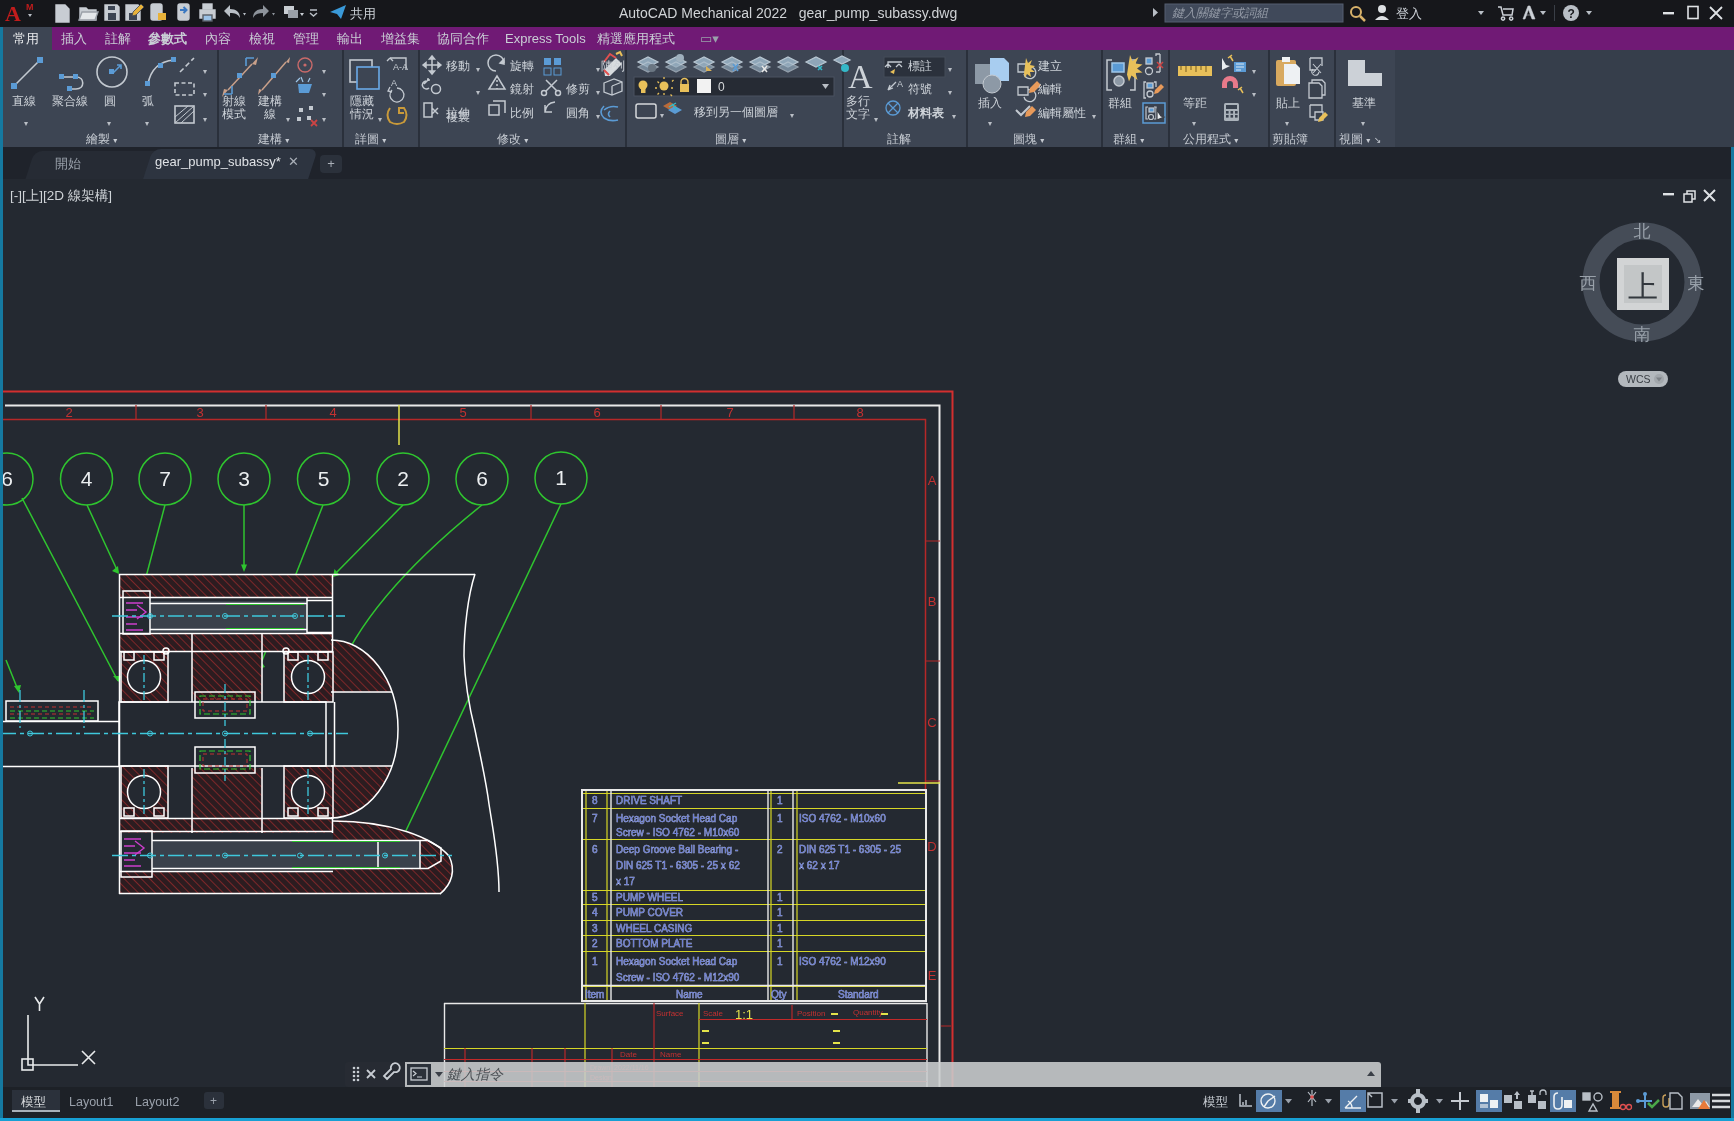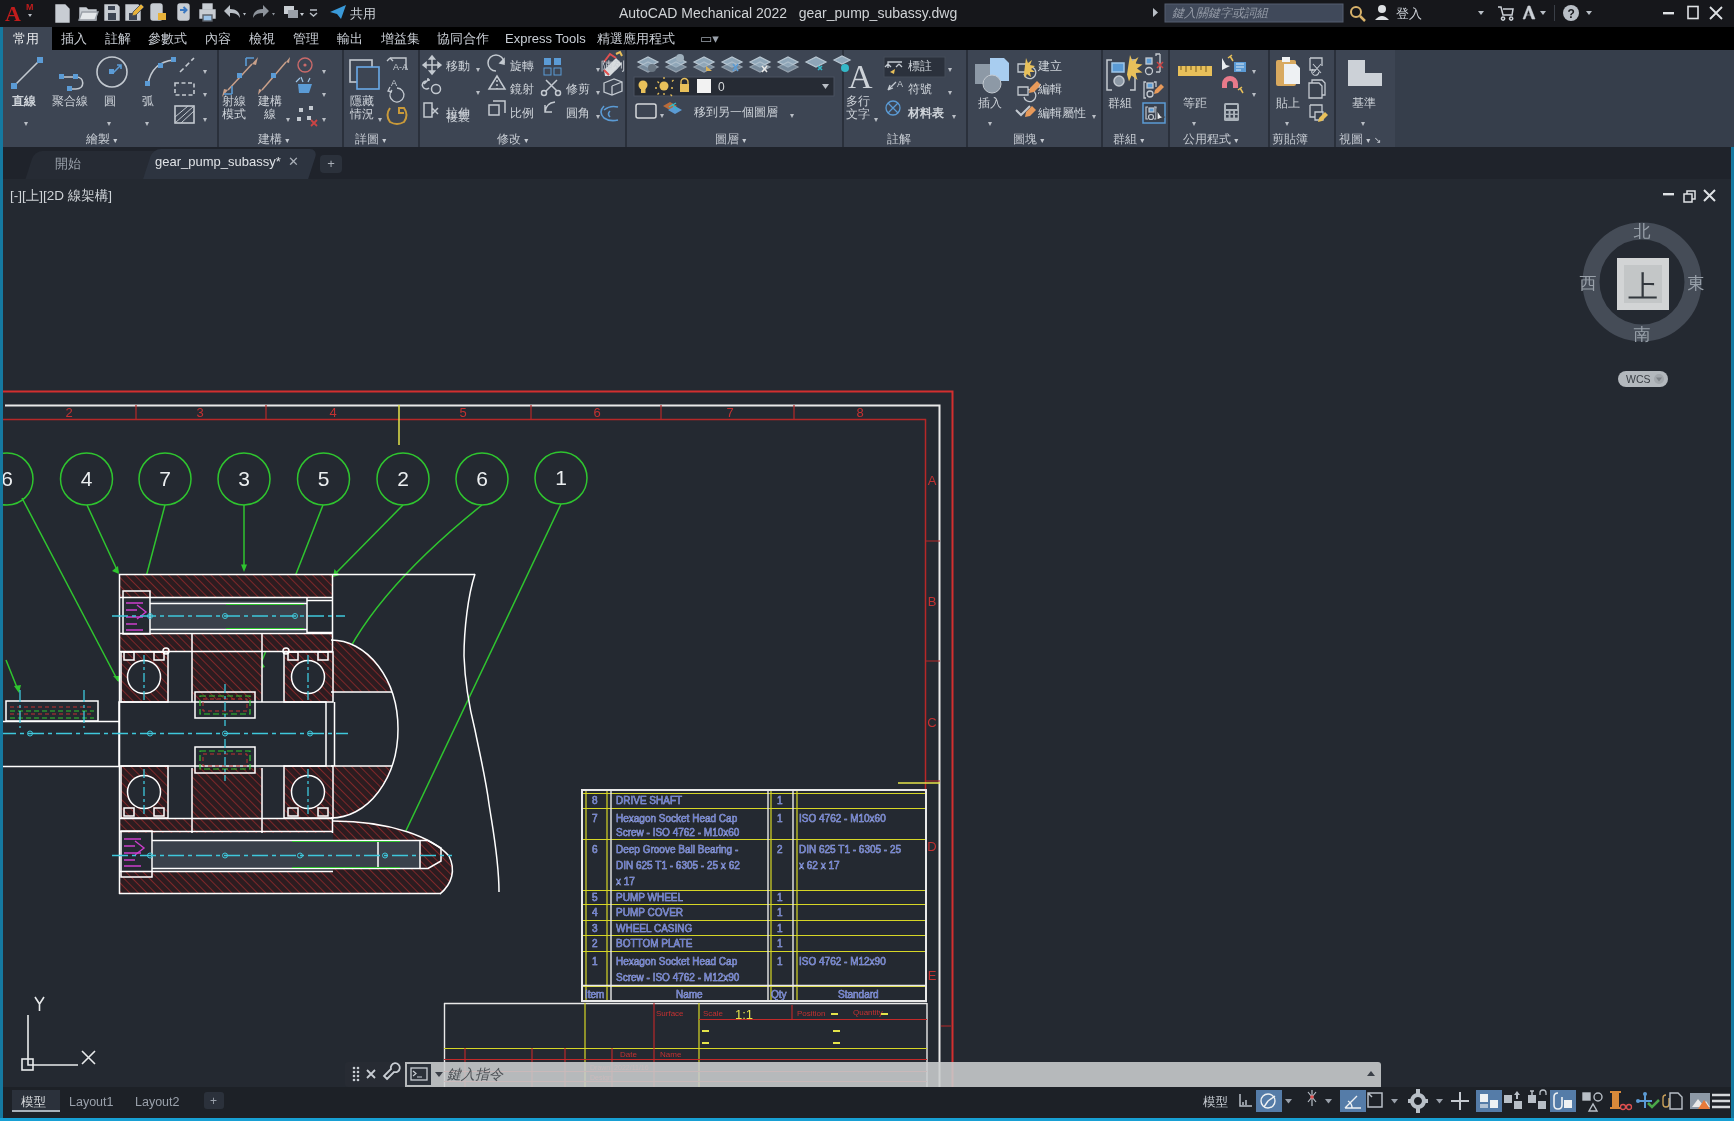--- a/index.html
+++ b/index.html
@@ -2,21 +2,21 @@
 <html><head>
 <meta charset="utf-8">
 <style>
   * { margin:0; padding:0; box-sizing:border-box; }
   html,body { width:1734px; height:1121px; overflow:hidden; background:#242931;
     font-family:"Liberation Sans", sans-serif; }
   .abs { position:absolute; }
   #page { position:relative; width:1734px; height:1121px; }
   
   #titlebar { left:0; top:0; width:1734px; height:27px; background:#16171b; z-index:30; }
-  #menurow { left:0; top:27px; width:1734px; height:23px; background:#000000; z-index:30; }
+  #menurow { left:0; top:27px; width:1734px; height:23px; background:#701a75; z-index:30; }
   .mtab { position:absolute; top:0; height:23px; color:#c9ced5; font-size:13px; line-height:23px; }
   .mtab.active { background:#3d4553; color:#e8eaec; }
   
   #ribbon { left:0; top:50px; width:1734px; height:97px; background:#3d4553; z-index:30; }
   .plabel { position:absolute; top:81px; height:16px; font-size:12px; color:#c6cbd2; }
   .rtxt { position:absolute; font-size:12px; color:#ced3d9; white-space:nowrap;text-align:center; }
   .rtxt2 { position:absolute; font-size:12px; color:#ced3d9; line-height:13px; text-align:center; white-space:pre; }
   .caret:after { content:"▾"; font-size:8px; color:#b9bec5; }
   
   #filetabs { left:0; top:147px; width:1734px; height:32px; background:#1f232b; z-index:30; }
@@ -400,21 +400,21 @@
 
       <rect x="1663" y="12" width="11" height="2.4" fill="#dfe2e5"></rect>
       <rect x="1688" y="6.5" width="10" height="12" fill="none" stroke="#dfe2e5" stroke-width="1.6"></rect>
       <path d="M1710,7 l12,12 m0,-12 l-12,12" stroke="#dfe2e5" stroke-width="1.8"></path>
     </svg>
   </div>
   <div id="menurow" class="abs">
     <div class="mtab active" style="left:0px; width:52px; text-align:center;">常用</div>
     <div class="mtab" style="left:61px;">插入</div>
     <div class="mtab" style="left:105px;">註解</div>
-    <div class="mtab" style="left:148px;">參數式</div>
+    <div class="mtab" style="left:148px;font-weight:bold;">參數式</div>
     <div class="mtab" style="left:205px;">內容</div>
     <div class="mtab" style="left:249px;">檢視</div>
     <div class="mtab" style="left:293px;">管理</div>
     <div class="mtab" style="left:337px;">輸出</div>
     <div class="mtab" style="left:381px;">增益集</div>
     <div class="mtab" style="left:437px;">協同合作</div>
     <div class="mtab" style="left:505px;text-align:center;">Express Tools</div>
     <div class="mtab" style="left:597px;">精選應用程式</div>
     <div class="mtab" style="left:700px; color:#9aa1ab;">▭▾</div>
   </div>
@@ -648,21 +648,21 @@
         <path d="M1312,30 h10 l3,3 v12 h-13 z" fill="#39414e"></path>
         <path d="M1309,33 h10 l3,3 v12 h-13 z" fill="#39414e"></path>
         <path d="M1310,55 h12 v8 m-12,-8 v12 h5"></path>
         <path d="M1315,62 h8 v8 h-8 z" fill="#39414e"></path>
         <path d="M1319,68 l6,-6 3,3 -6,6 -4,1 z" fill="#e8c05a" stroke="none"></path>
       </g>
 
       <path d="M1348,10 v26 h34 v-13 h-17 v-13 z" fill="#ccd1d7"></path>
     </svg>
 
-    <div class="rtxt2" style="left:12px; top:45px;font-weight:bold;">直線</div>
+    <div class="rtxt2" style="left:12px; top:45px;">直線</div>
       <div class="caret abs" style="left:24px; top:62px;"></div>
     <div class="rtxt2" style="left:52px; top:45px;">聚合線</div>
     <div class="rtxt2" style="left:104px; top:45px;">圓</div>
       <div class="caret abs" style="left:107px; top:62px;"></div>
     <div class="rtxt2" style="left:142px; top:45px;">弧</div>
       <div class="caret abs" style="left:145px; top:62px;"></div>
     <div class="caret abs" style="left:203px; top:10px;"></div>
     <div class="caret abs" style="left:203px; top:33px;"></div>
     <div class="caret abs" style="left:203px; top:58px;"></div>
     <div class="plabel" style="left:86px;">繪製 <span style="font-size:8px;">▾</span></div>

